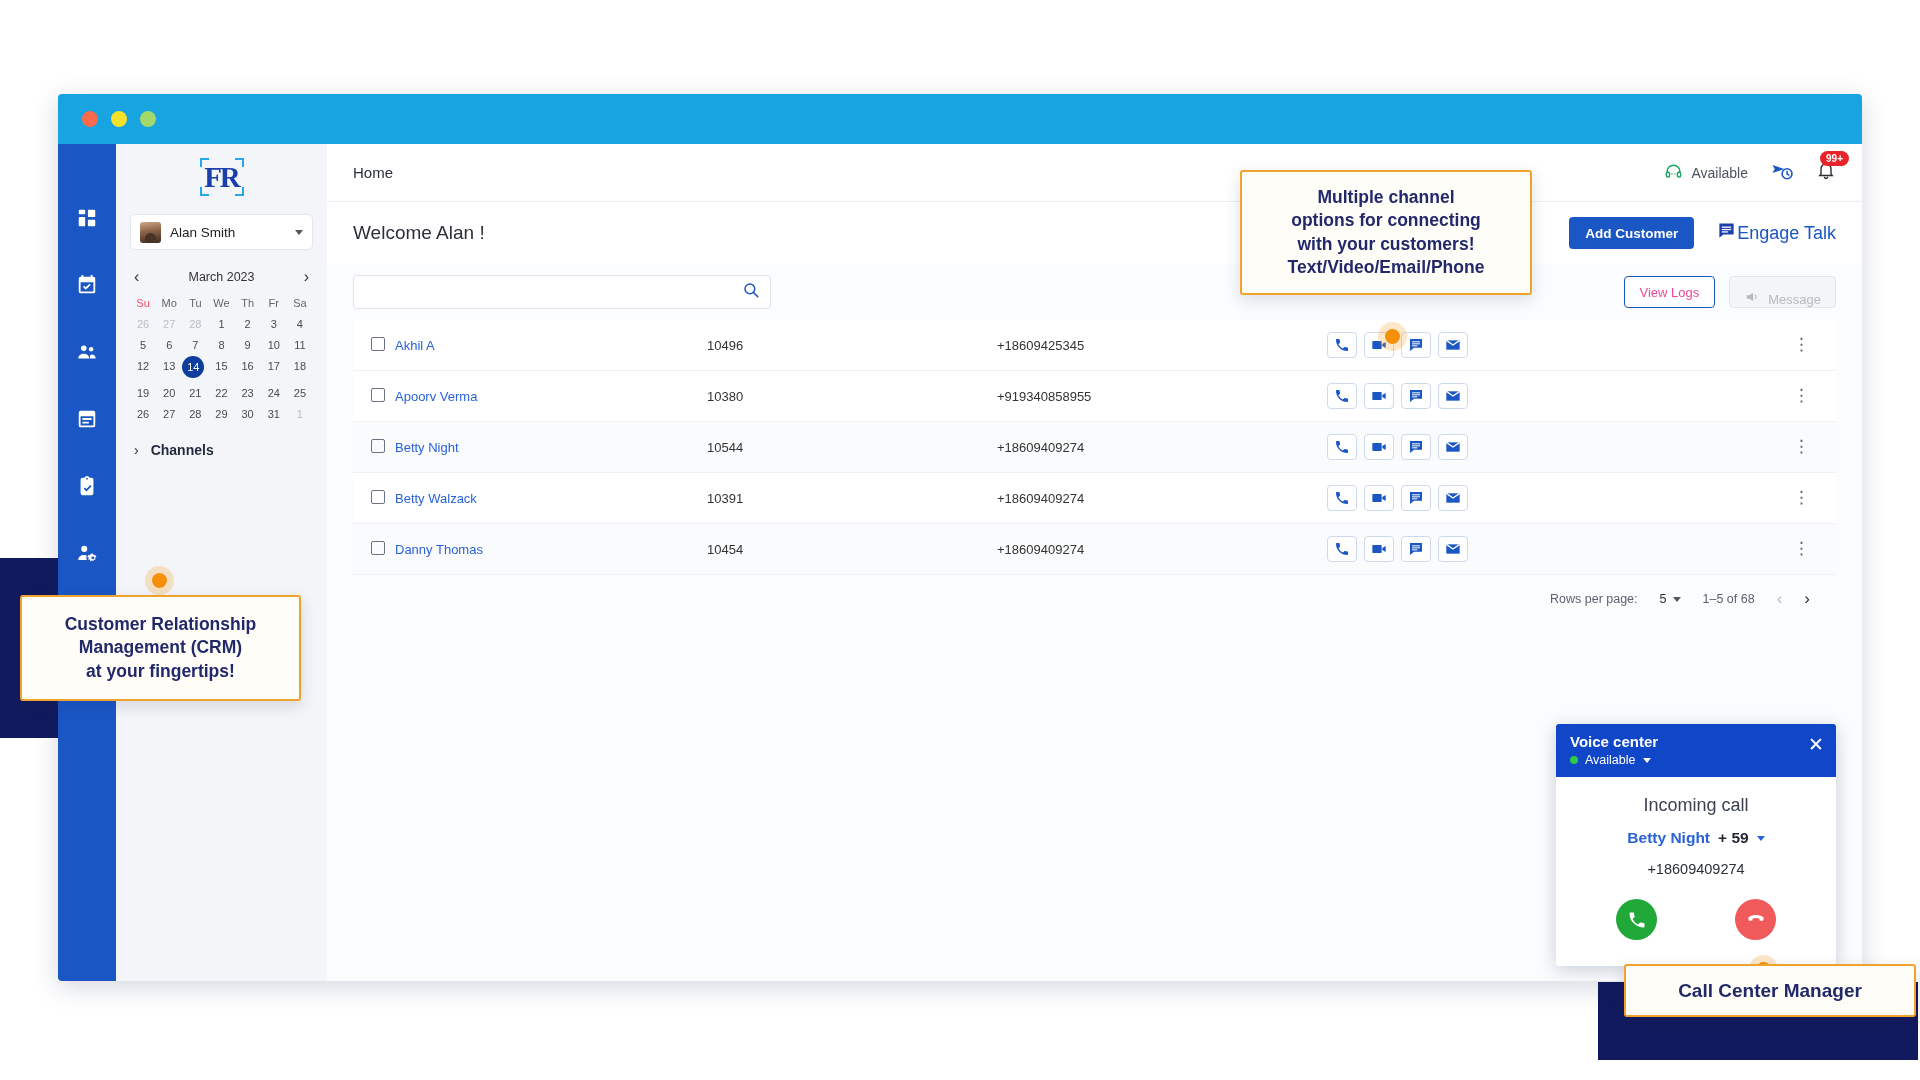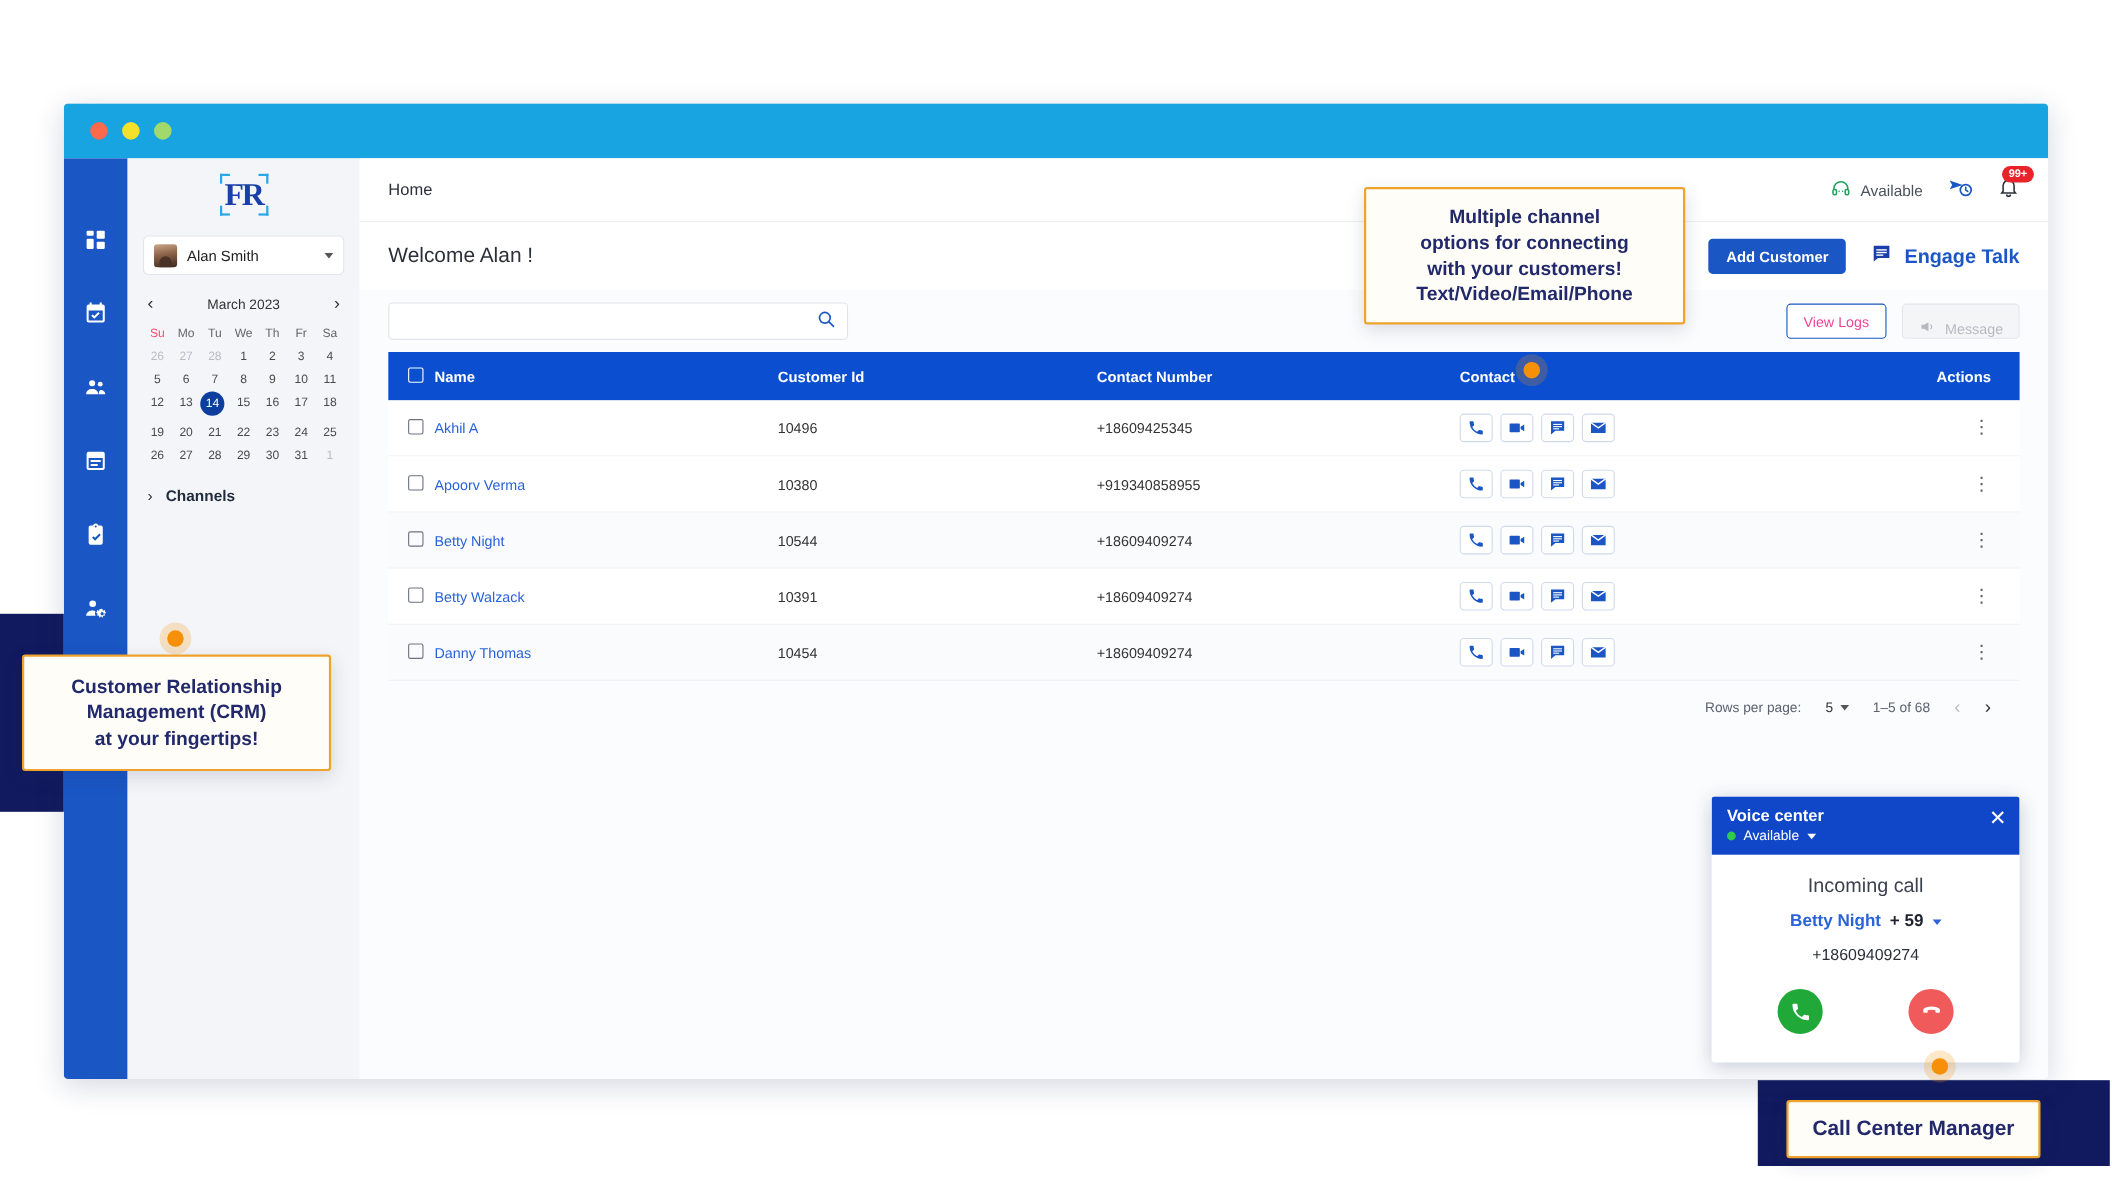--- a/index.html
+++ b/index.html
@@ -76,21 +76,21 @@
   .avail { display:flex; align-items:center; gap:8px; font-size:14px; color:#4c525e; }
   .bell-wrap { position:relative; }
   .badge { position:absolute; top:-9px; right:-13px; background:#e8232a; color:#fff; font-size:10px; font-weight:700;
            border-radius:9px; padding:2px 6px; line-height:1.1; }
 
   .welcome-row { height:62px; background:#fff; display:flex; align-items:center; padding:0 26px; }
   .welcome { font-size:19px; color:#2b2f38; }
   .welcome-actions { margin-left:auto; display:flex; align-items:center; gap:22px; }
   .btn-primary { background:#1a56c4; color:#fff; border:none; border-radius:4px; height:32px; padding:0 16px;
                  font-size:13.5px; font-weight:700; font-family:inherit; cursor:pointer; }
-  .engage { display:flex; align-items:center; gap:10px; color:#1a56c4; font-size:18px; font-weight:700; cursor:pointer;text-align:center; }
+  .engage { display:flex; align-items:center; gap:0; color:#1a56c4; font-size:18px; font-weight:400; cursor:pointer;text-align:center; }
 
   .searchrow { height:56px; display:flex; align-items:center; padding:0 26px; background:#fbfcfd; }
   .search { width:418px; height:34px; background:#fff; border:1px solid #e0e3e9; border-radius:4px;
             display:flex; align-items:center; padding:0 10px; }
   .search input { flex:1; border:none; outline:none; font-size:13px; font-family:inherit; color:#333; background:transparent; }
   .searchrow-right { margin-left:auto; display:flex; align-items:center; gap:14px; }
   .btn-outline { height:32px; padding:0 15px; border:1px solid #1a56c4; color:#ec4899; background:#fff;
                  border-radius:4px; font-size:13px; font-family:inherit; cursor:pointer; }
   .btn-disabled { height:32px; padding:0 14px; border:1px solid #e4e6ea; color:#b6bac2; background:#f4f5f7;
                   border-radius:4px; font-size:13px; font-family:inherit; display:flex; align-items:flex-end; gap:8px; }
@@ -139,21 +139,21 @@
   .v-btn { width:41px; height:41px; border-radius:50%; display:flex; align-items:center; justify-content:center; cursor:pointer; }
   .v-btn.accept { background:#20a839; } .v-btn.decline { background:#f05a5a; }
   .v-btn svg { width:20px; height:20px; fill:#fff; }
 
   
   .callout { position:absolute; background:#fffdf8; border:2px solid #f0a32c; border-radius:3px;
              color:#22296b; text-align:center; font-weight:700; box-shadow:0 5px 16px rgba(30,40,90,.15);
              line-height:1.33; }
   .co-channels { left:1240px; top:170px; width:292px; padding:14px 12px; font-size:17.5px; }
   .co-crm { left:20px; top:595px; width:281px; padding:16px 12px; font-size:17.5px; }
-  .co-ccm { left:1624px; top:1000px; width:231px; padding:12px 10px; font-size:19px; }
+  .co-ccm { left:1624px; top:964px; width:292px; padding:12px 10px; font-size:19px; }
   .pin { position:absolute; width:15px; height:15px; border-radius:50%; background:#f79009;
          box-shadow:0 0 0 7px rgba(247,144,9,.22); }
   .pin.p1 { left:1385px; top:329px; }
   .pin.p2 { left:152px; top:573px; }
   .pin.p3 { left:1756px; top:962px; }
 </style>
 </head>
 <body>
 
 <div id="stage">
@@ -358,28 +358,20 @@
               <span><svg width="16" height="14" viewBox="0 0 24 24" fill="#b6bac2">
                     <path d="M3 9v6h4l7 4V5L7 9z"></path>
                     <path d="M17 8.5a4 4 0 010 7" stroke="#b6bac2" stroke-width="1.8" fill="none"></path>
                   </svg></span>
               <span>Message</span>
             </span>
           </div>
         </div>
 
         <div class="tbl">
-          <div class="thead">
-            <span class="c-chk"><span class="chk"></span></span>
-            <span class="c-name">Name</span>
-            <span class="c-id">Customer Id</span>
-            <span class="c-num">Contact Number</span>
-            <span class="c-cont">Contact</span>
-            <span class="c-act">Actions</span>
-          </div>
           <div id="tbody">
               <div class="trow">
                 <span class="c-chk"><span class="chk dark"></span></span>
                 <span class="c-name"><span class="nm">Akhil A</span></span>
                 <span class="c-id">10496</span>
                 <span class="c-num">+18609425345</span>
                 <span class="c-cont">
                   <span class="icoset">
                     <span class="icobtn">
                       <svg viewBox="0 0 24 24">

